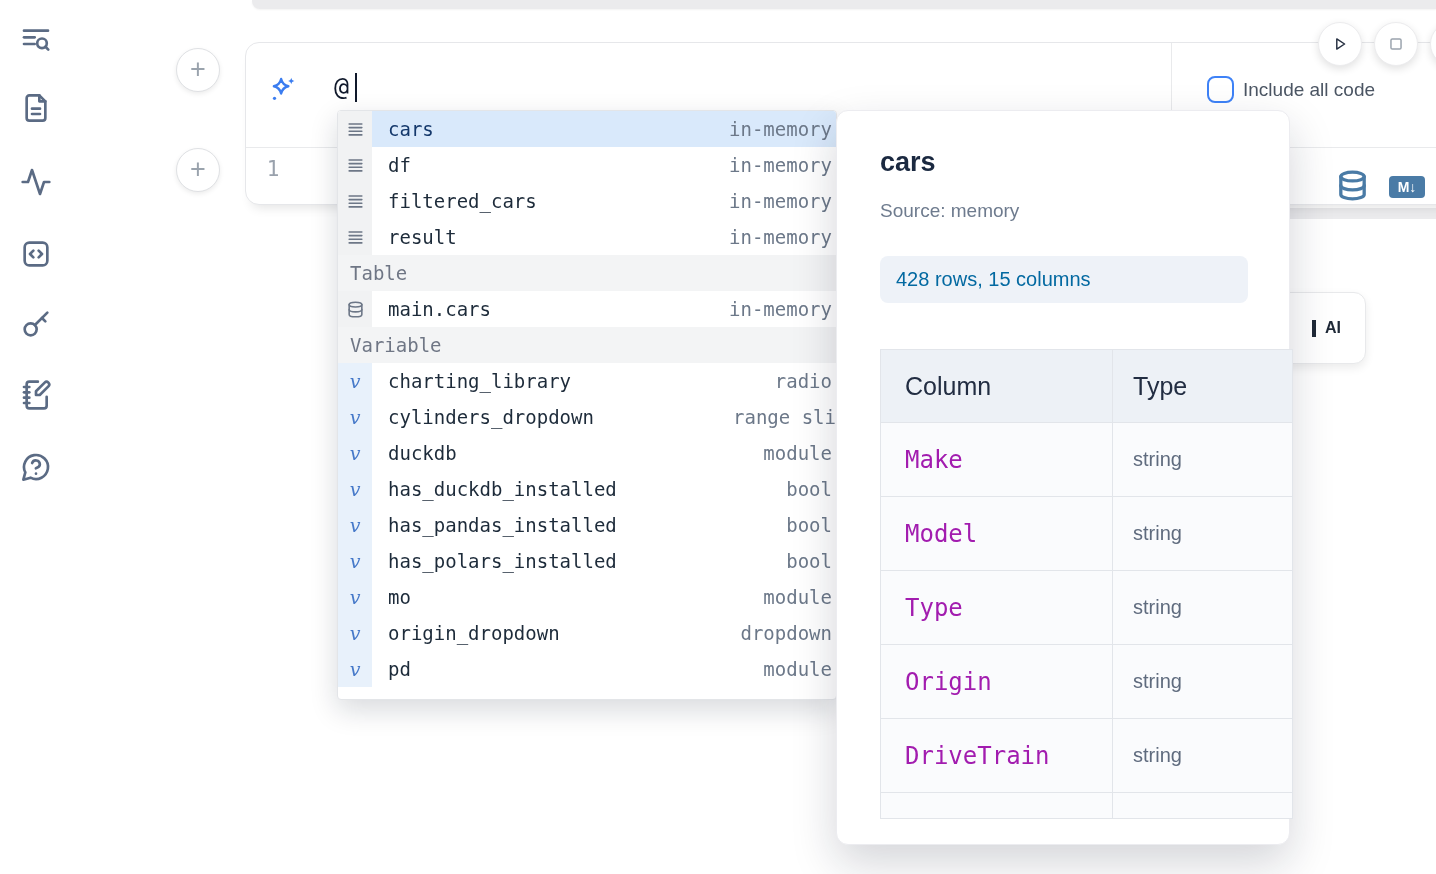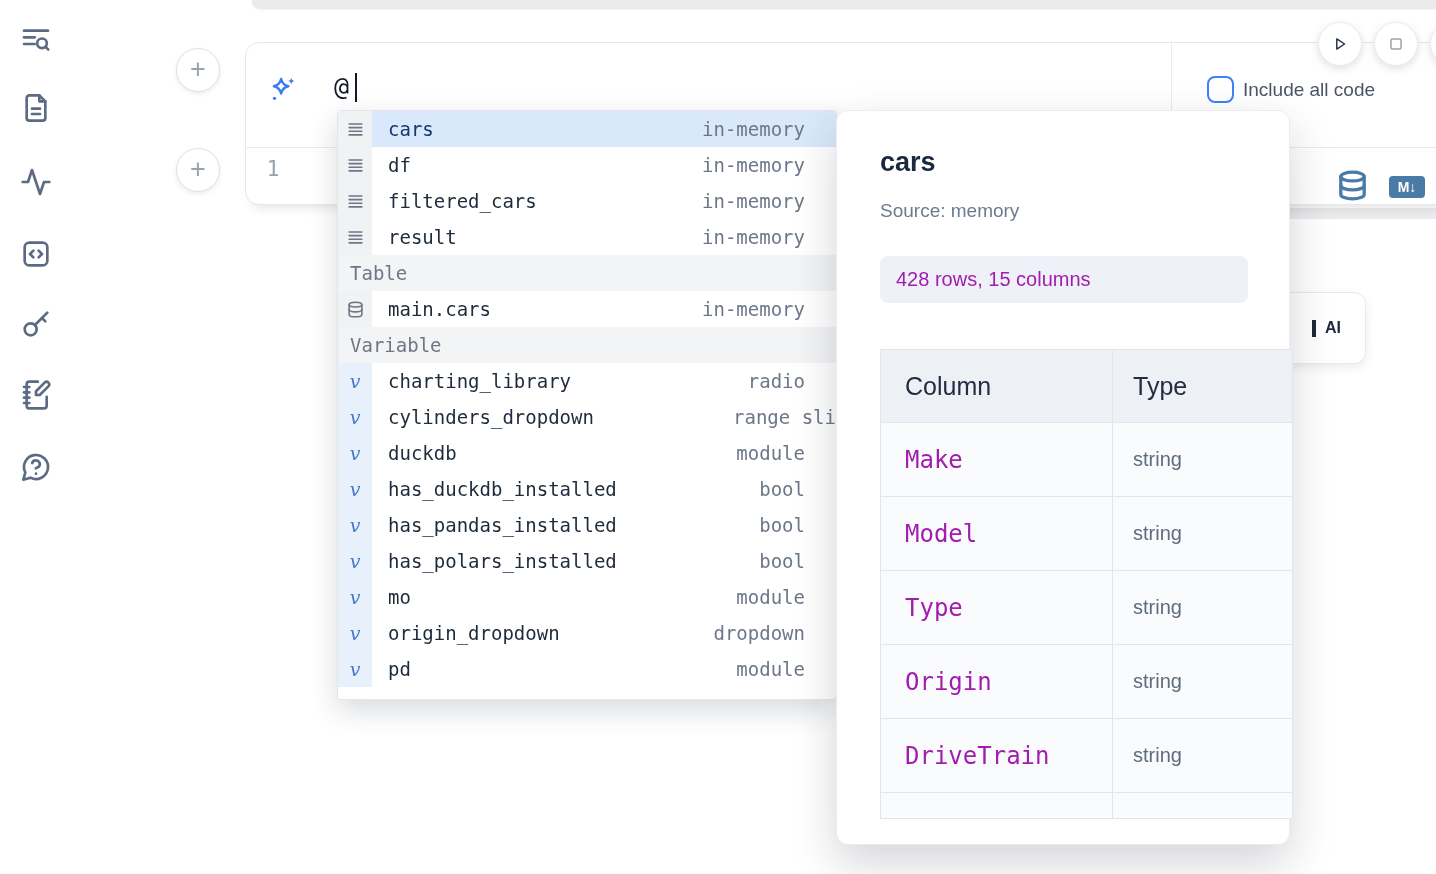--- a/index.html
+++ b/index.html
@@ -74,33 +74,33 @@
                align-items:center; justify-content:center; }
   .ac-gutter.var { background:#e8f1fb; }
   .ac-gutter svg { width:19px; height:19px; stroke:#6d7787; fill:none;
                    stroke-width:2; stroke-linecap:round; }
   .var-glyph { font-family:"DejaVu Serif", serif; font-style:italic; font-size:19px;
                color:#4679c9; line-height:1; }
   .ac-main { flex:1; display:flex; align-items:center; padding-left:16px; min-width:0; }
   .ac-row.selected .ac-main { background:#d9e9fb; }
   .ac-name { color:#1d2b3a; white-space:nowrap; }
   .ac-row.selected .ac-name { color:#14386b; }
-  .ac-type { margin-left:auto; color:#6c7889; padding-right:31px; white-space:nowrap; }
+  .ac-type { margin-left:auto; color:#6c7889; padding-right:4px; white-space:nowrap; }
   .ac-type.clip-right { padding-right:0; margin-right:-1px; width:104px; overflow:hidden;
                         text-align:left; flex:0 0 104px; }
 
   
   .popup { left:836px; top:110px; width:454px; height:735px; background:#fff;
            border:1px solid #ececf0; border-radius:12px; z-index:30;
            box-shadow:0 18px 45px rgba(15,23,42,.18); }
   .popup-title { left:43px; top:36px; position:absolute; font-size:27px; font-weight:bold;
                  color:#1b2940; }
   .popup-source { left:43px; top:89px; position:absolute; font-size:19px; color:#6e7b8e; }
   .popup-badge { left:43px; top:145px; position:absolute; width:368px; height:47px;
-                 background:#eef2f8; border-radius:8px; font-size:20px; color:#a21caf;
+                 background:#eef2f8; border-radius:8px; font-size:20px; color:#0369a1;
                  line-height:47px; padding-left:16px; }
   .popup-tablewrap { left:43px; top:238px; position:absolute; width:413px; height:470px;
                      overflow:hidden; border:1px solid #e2e5ea; background:#fafbfd; }
   .ptable-row { display:flex; border-bottom:1px solid #e2e5ea; }
   .ptable-row.head { height:73px; background:#edf1f6; }
   .ptable-row.body { height:74px; }
   .pcell { display:flex; align-items:center; }
   .pcell.c1 { width:232px; border-right:1px solid #e2e5ea; padding-left:24px; }
   .pcell.c2 { flex:1; padding-left:20px; }
   .ptable-row.head .pcell { font-size:25px; color:#222d42; }

